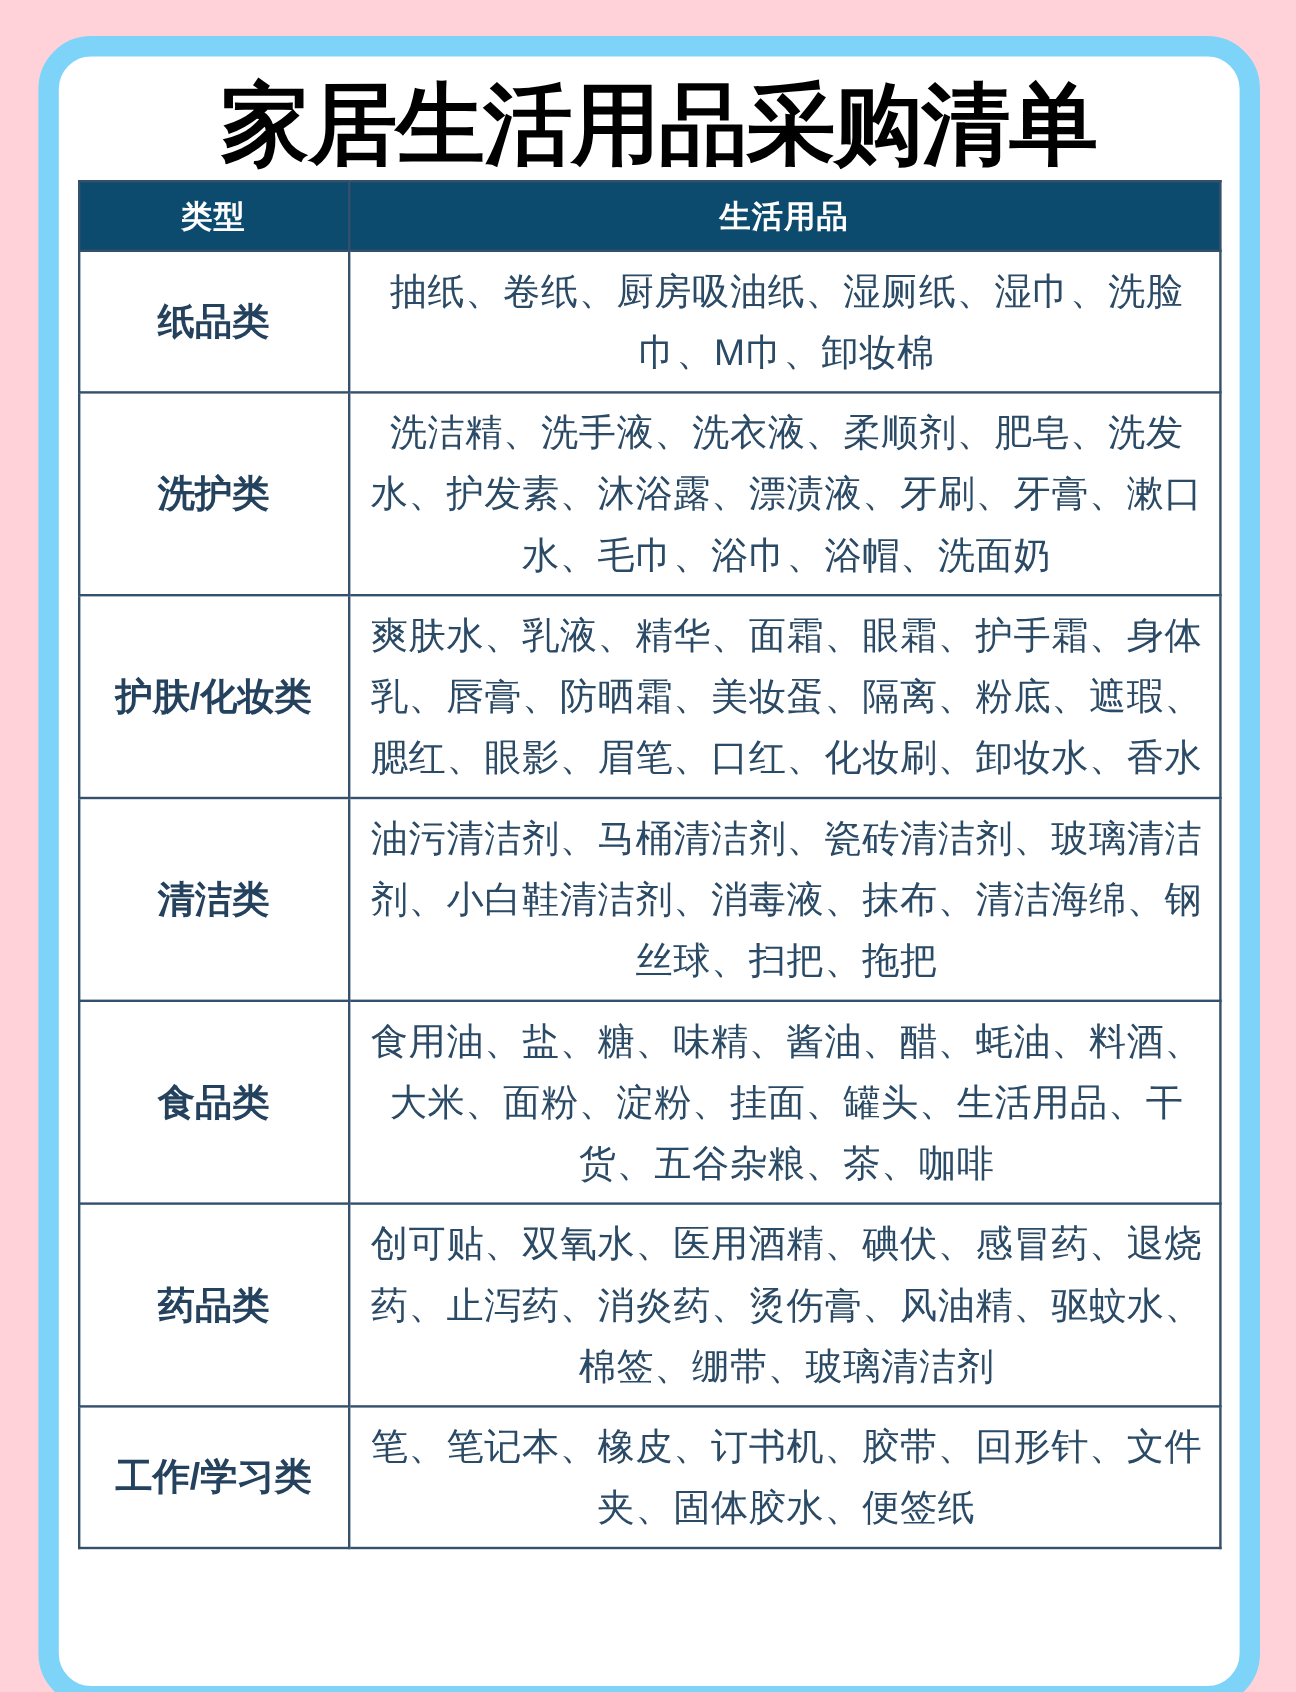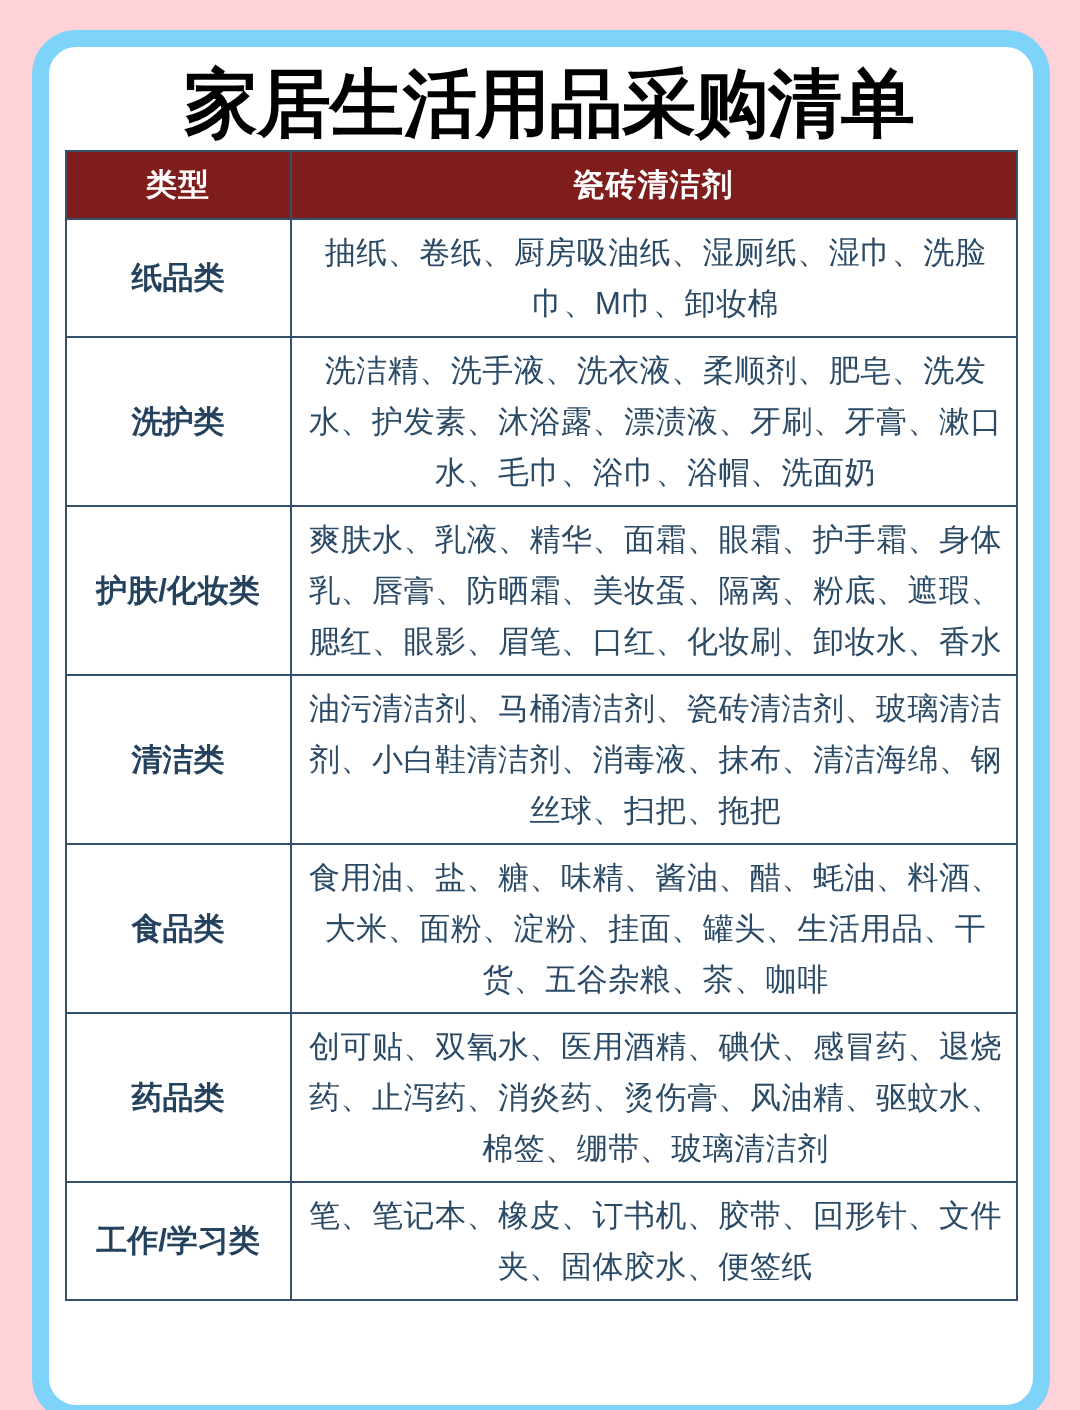--- a/index.html
+++ b/index.html
@@ -41,24 +41,24 @@
     table-layout: fixed;
   }
   table.shopping th,
   table.shopping td {
     border: 2px solid #34506a;
     box-sizing: border-box;
   }
   col.c-type  { width: 225px; }
   col.c-items { width: 726px; }
   thead th {
-    height: 68px;
-    background: #7f1d1d;
+    height: 58px;
+    background: #0c4a6e;
     color: #ffffff;
-    font-size: 31px;
+    font-size: 26px;
     font-weight: 700;
     text-align: center;
     letter-spacing: 1px;
   }
   td.category {
     text-align: center;
     vertical-align: middle;
     font-size: 31px;
     font-weight: 700;
     color: #24415d;
@@ -90,21 +90,21 @@
   <h1 class="title">家居生活用品采购清单</h1>
 
   <table class="shopping">
     <colgroup>
       <col class="c-type">
       <col class="c-items">
     </colgroup>
     <thead>
       <tr>
         <th>类型</th>
-        <th>瓷砖清洁剂</th>
+        <th>生活用品</th>
       </tr>
     </thead>
     <tbody>
       <tr class="row-1">
         <td class="category">纸品类</td>
         <td class="items">抽纸、卷纸、厨房吸油纸、湿厕纸、湿巾、洗脸巾、M巾、卸妆棉</td>
       </tr>
       <tr class="row-2">
         <td class="category">洗护类</td>
         <td class="items">洗洁精、洗手液、洗衣液、柔顺剂、肥皂、洗发水、护发素、沐浴露、漂渍液、牙刷、牙膏、漱口水、毛巾、浴巾、浴帽、洗面奶</td>

